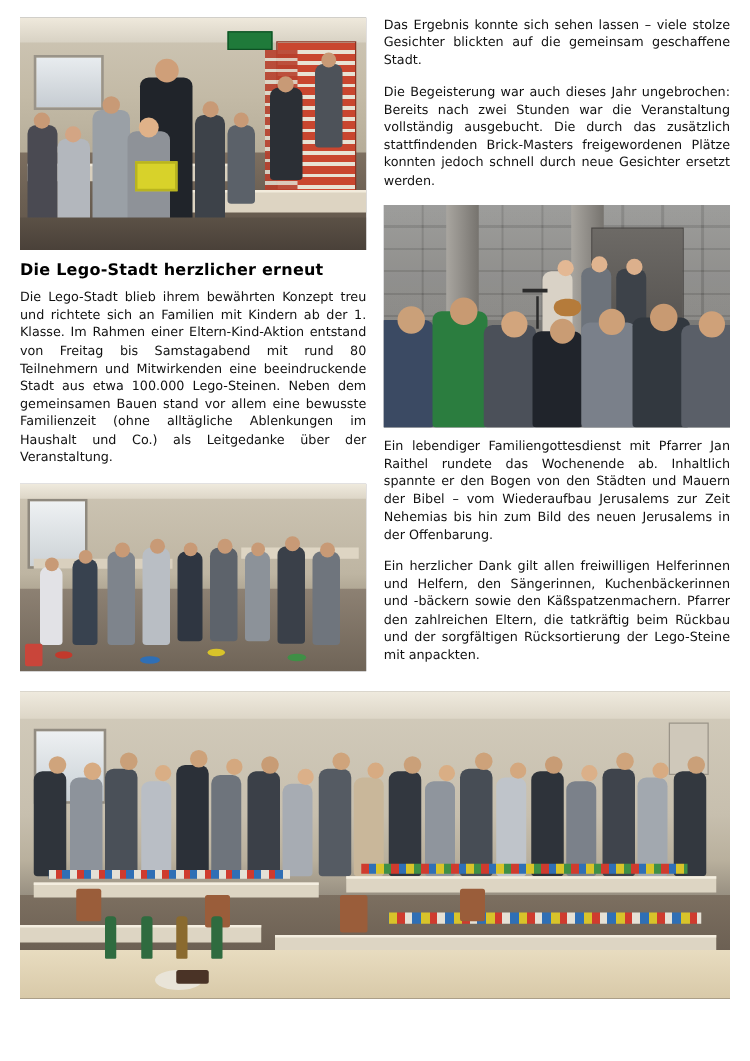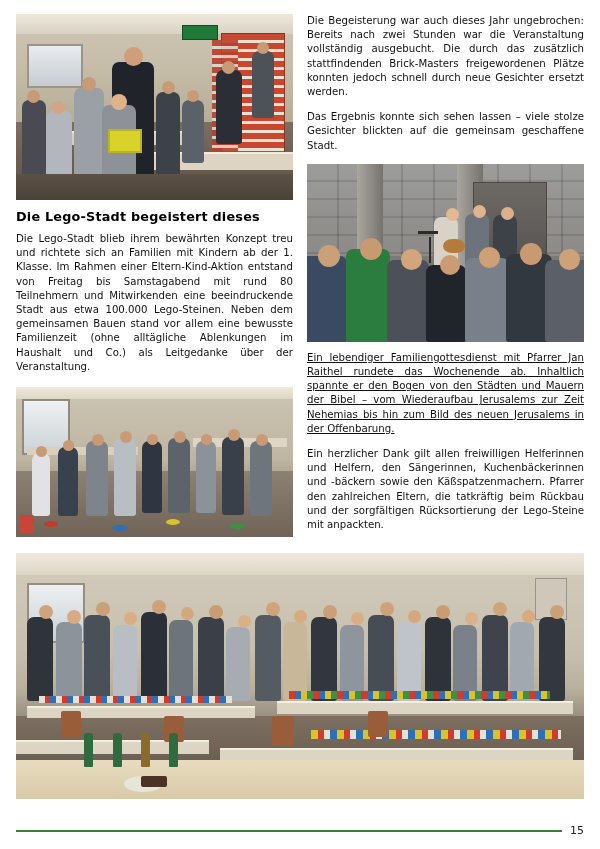--- a/index.html
+++ b/index.html
@@ -196,21 +196,21 @@
         <div class="head" style="left:146px;top:36%; width:13px; height:13px;"></div>
         <div class="fig" style="left:166px;top:46%; width:22px; height:34%; background:#5b6169;"></div>
         <div class="head" style="left:171px;top:41%; width:12px; height:12px;"></div>
         <div class="fig" style="left:200px;top:30%; width:26px; height:40%; background:#2b2f35;"></div>
         <div class="head" style="left:206px;top:25%; width:13px; height:13px;"></div>
         <div class="fig" style="left:236px;top:20%; width:22px; height:36%; background:#4d5259;"></div>
         <div class="head" style="left:241px;top:15%; width:12px; height:12px;"></div>
         <div style="position:absolute; left:0; top:86%; width:100%; height:14%; background:linear-gradient(180deg,#5b5146,#4a4139);"></div>
       </div>
 
-      <h2 class="headline">Die Lego-Stadt begeistert dieses</h2>
+      <h2 class="headline">Die Lego-Stadt herzlicher erneut</h2>
 
       <p class="body">Die Lego-Stadt blieb ihrem bewährten Konzept treu und richtete sich an Familien mit Kindern ab der 1. Klasse. Im Rahmen einer Eltern-Kind-Aktion entstand von Freitag bis Samstagabend mit rund 80 Teilnehmern und Mitwirkenden eine beeindruckende Stadt aus etwa 100.000 Lego-Steinen. Neben dem gemeinsamen Bauen stand vor allem eine bewusste Familienzeit (ohne alltägliche Ablenkungen im Haushalt und Co.) als Leitgedanke über der Veranstaltung.</p>
 
       <div class="photo photo3" style="margin-top:2px;">
         <div class="p3-wall"></div>
         <div class="p3-floor"></div>
         <div class="p3-win"></div>
         <div style="position:absolute; left:0; top:0; width:100%; height:8%; background:linear-gradient(180deg,#efeade,#ddd6c7);"></div>
         <div style="position:absolute; left:4%; top:40%; width:40%; height:8px; background:#d9d0be;"></div>
         <div style="position:absolute; right:2%; top:34%; width:34%; height:9px; background:#ded5c3;"></div>
@@ -238,22 +238,22 @@
         <div class="dot" style="left:96px; bottom:6px;  width:16px; height:6px; background:#2f6fb5;"></div>
         <div class="dot" style="left:150px;bottom:12px; width:14px; height:6px; background:#d8c32a;"></div>
         <div class="dot" style="left:214px;bottom:8px;  width:15px; height:6px; background:#3f8f46;"></div>
         <div style="position:absolute; left:4px; bottom:4px; width:14px; height:18px; background:#c9453a; border-radius:2px;"></div>
       </div>
 
     </div>
 
     <div class="col">
 
+      <p class="body">Das Ergebnis konnte sich sehen lassen – viele stolze Gesichter blickten auf die gemeinsam geschaffene Stadt.</p>
       <p class="body">Die Begeisterung war auch dieses Jahr ungebrochen: Bereits nach zwei Stunden war die Veranstaltung vollständig ausgebucht. Die durch das zusätzlich stattfindenden Brick-Masters freigewordenen Plätze konnten jedoch schnell durch neue Gesichter ersetzt werden.</p>
-      <p class="body">Das Ergebnis konnte sich sehen lassen – viele stolze Gesichter blickten auf die gemeinsam geschaffene Stadt.</p>
 
       <div class="photo photo2">
         <div class="p2-wall"></div>
         <div class="p2-stone"></div>
         <div class="p2-col" style="left:18%;"></div>
         <div class="p2-col" style="left:54%;"></div>
         <div style="position:absolute; left:60%; top:10%; width:72px; height:46%; background:linear-gradient(180deg,#6d6a66,#565350); border:1px solid #4a4744;"></div>
 
         <div class="fig" style="left:46%; top:30%; width:24px; height:34%; background:#d9d2c6;"></div>
         <div class="head" style="left:50%; top:25%; width:13px; height:13px; background:#e3b894;"></div>
@@ -277,21 +277,21 @@
           <div class="head" style="left:48%; top:21%; width:20px; height:20px; background:#c99c74;"></div>
           <div class="fig" style="left:57%; top:24%; width:44px; height:76%; background:#7a808a;"></div>
           <div class="head" style="left:62%; top:14%; width:21px; height:21px; background:#cda078;"></div>
           <div class="fig" style="left:72%; top:20%; width:46px; height:80%; background:#32383f;"></div>
           <div class="head" style="left:77%; top:10%; width:22px; height:22px; background:#c89a72;"></div>
           <div class="fig" style="left:86%; top:26%; width:46px; height:74%; background:#5a5f68;"></div>
           <div class="head" style="left:91%; top:16%; width:21px; height:21px; background:#cfa179;"></div>
         </div>
       </div>
 
-      <p class="body" style="margin-top:9px;text-decoration:underline;">Ein lebendiger Familiengottesdienst mit Pfarrer Jan Raithel rundete das Wochenende ab. Inhaltlich spannte er den Bogen von den Städten und Mauern der Bibel – vom Wiederaufbau Jerusalems zur Zeit Nehemias bis hin zum Bild des neuen Jerusalems in der Offenbarung.</p>
+      <p class="body" style="margin-top:9px;">Ein lebendiger Familiengottesdienst mit Pfarrer Jan Raithel rundete das Wochenende ab. Inhaltlich spannte er den Bogen von den Städten und Mauern der Bibel – vom Wiederaufbau Jerusalems zur Zeit Nehemias bis hin zum Bild des neuen Jerusalems in der Offenbarung.</p>
       <p class="body">Ein herzlicher Dank gilt allen freiwilligen Helferinnen und Helfern, den Sängerinnen, Kuchenbäckerinnen und -bäckern sowie den Käßspatzenmachern. Pfarrer den zahlreichen Eltern, die tatkräftig beim Rückbau und der sorgfältigen Rücksortierung der Lego-Steine mit anpackten.</p>
 
     </div>
   </div>
 
   <div class="photo photo4">
     <div class="p4-wall"></div>
     <div class="p4-ceiling"></div>
     <div class="p4-floor"></div>
 
@@ -353,18 +353,14 @@
 
     <div style="position:absolute; left:0; bottom:0; width:100%; height:16%; background:linear-gradient(180deg,#e8dcc0,#d8c9a8);"></div>
     <div style="position:absolute; left:12%; bottom:13%; width:9px; height:34px; background:#2f6b3f; border-radius:3px 3px 1px 1px;"></div>
     <div style="position:absolute; left:17%; bottom:13%; width:9px; height:34px; background:#2f6b3f; border-radius:3px 3px 1px 1px;"></div>
     <div style="position:absolute; left:22%; bottom:13%; width:9px; height:34px; background:#8a6a2f; border-radius:3px 3px 1px 1px;"></div>
     <div style="position:absolute; left:27%; bottom:13%; width:9px; height:34px; background:#2f6b3f; border-radius:3px 3px 1px 1px;"></div>
     <div style="position:absolute; left:19%; bottom:3%;  width:38px; height:16px; background:#e9e4d8; border-radius:50%;"></div>
     <div style="position:absolute; left:22%; bottom:5%;  width:26px; height:11px; background:#4a3326; border-radius:2px;"></div>
   </div>
 
-  <div class="footer">
-    <div class="rule"></div>
-    <div class="pageno">15</div>
-  </div>
 
 </div>
 
 </body></html>

